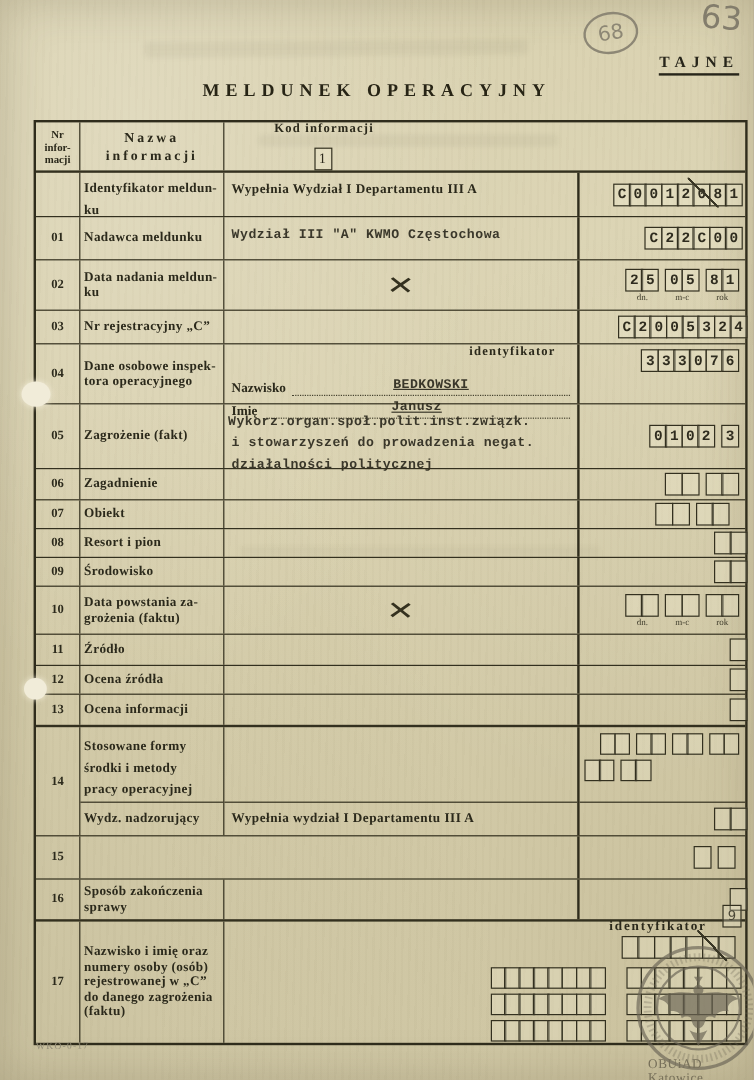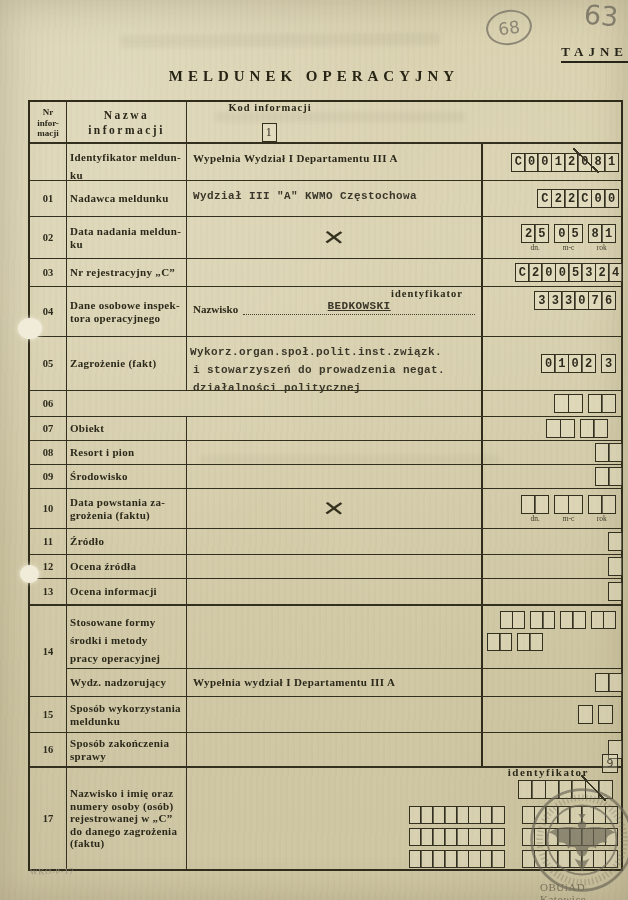--- a/index.html
+++ b/index.html
@@ -12,21 +12,21 @@
       radial-gradient(ellipse at 90% 92%, rgba(125,112,70,.16), transparent 55%),
       radial-gradient(ellipse at 8% 95%, rgba(120,110,75,.14), transparent 45%),
       repeating-linear-gradient(91deg, rgba(130,120,85,.04) 0 2px, transparent 2px 6px);
     box-shadow: inset 0 0 40px rgba(90,80,50,.25);
   }
   .ghost{position:absolute;background:#55503a;opacity:.06;filter:blur(2px);border-radius:3px;pointer-events:none;}
   
   .pencil63{position:absolute;top:0px;right:10px;font:400 27px "DejaVu Sans",sans-serif;color:#837d6c;transform:rotate(5deg);}
   .circ68{position:absolute;top:10px;right:96px;width:42px;height:31px;border:2px solid #8d8775;border-radius:50%;
     display:flex;align-items:center;justify-content:center;font:400 17px "DejaVu Sans",sans-serif;color:#8d8775;transform:rotate(-9deg);}
-  .tajne{position:absolute;top:44px;right:0;font:700 13px "Liberation Serif",serif;letter-spacing:5px;
+  .tajne{position:absolute;top:44px;right:12px;font:700 13px "Liberation Serif",serif;letter-spacing:5px;
     border-bottom:2px solid #27251a;padding-bottom:1px;color:#27251a;}
   .title{position:absolute;top:68px;left:0;width:100%;text-align:center;margin:0;
     font:700 15px "Liberation Serif",serif;letter-spacing:5px;color:#272415;}
   
   .ftable{position:absolute;left:28px;top:100px;width:591px;border:2.4px solid #2f2c1c;}
   .trow{display:flex;border-top:1.7px solid #33301f;box-sizing:border-box;position:relative;}
   .trow.first{border-top:none;}
   .trow.bthick{border-top-width:2.4px;}
   .cnr{width:37px;flex:none;border-right:1.7px solid #33301f;box-sizing:border-box;
     display:flex;align-items:center;justify-content:center;}
@@ -221,23 +221,27 @@
     <div class="trow" style="height:50px">
       <div class="cnr">
           <span class="nr">04</span>
         </div>
       <div class="cnz vc">
           <span class="plabel">Dane osobowe inspek-
 tora operacyjnego</span>
         </div>
       <div class="ctr" style="padding-top:1px">
         <div class="identlbl">identyfikator</div>
-        <div class="nameline" style="margin-top:0">
+        <div class="nameline" style="margin-top:15px">
           <span class="nlbl">Nazwisko</span>
           <span class="dotted typed">BEDKOWSKI</span>
+        </div>
+        <div class="nameline">
+          <span class="nlbl">Imię</span>
+          <span class="dotted typed">Janusz</span>
         </div>
       </div>
       <div class="ckd top">
           <div class="codes">
             <span class="bgroup">
               <span class="bcell">3</span>
               <span class="bcell">3</span>
               <span class="bcell">3</span>
               <span class="bcell">0</span>
               <span class="bcell">7</span>
@@ -268,20 +272,23 @@
             <span class="bgroup">
               <span class="bcell">3</span>
             </span>
           </div>
         </div>
     </div>
 
     <div class="trow" style="height:26px">
       <div class="cnr">
           <span class="nr">06</span>
+        </div>
+      <div class="cnz vc">
+          <span class="plabel">Zagadnienie</span>
         </div>
       <div class="ctr"></div>
       <div class="ckd">
           <div class="codes">
             <span class="bgroup">
               <span class="bcell"></span>
               <span class="bcell"></span>
             </span>
             <span class="bgroup">
               <span class="bcell"></span>
@@ -488,24 +495,20 @@
                 <span class="bcell"></span>
               </span>
             </div>
         </div>
       </div>
     </div>
 
     <div class="trow" style="height:36px">
       <div class="cnr">
           <span class="nr">15</span>
-        </div>
-      <div class="cnz vc">
-          <span class="plabel">Sposób wykorzystania
-meldunku</span>
         </div>
       <div class="ctr"></div>
       <div class="ckd">
           <div class="codes" style="padding-right:8px">
             <span class="bgroup">
               <span class="bcell"></span>
             </span>
             <span class="bgroup">
               <span class="bcell"></span>
             </span>

